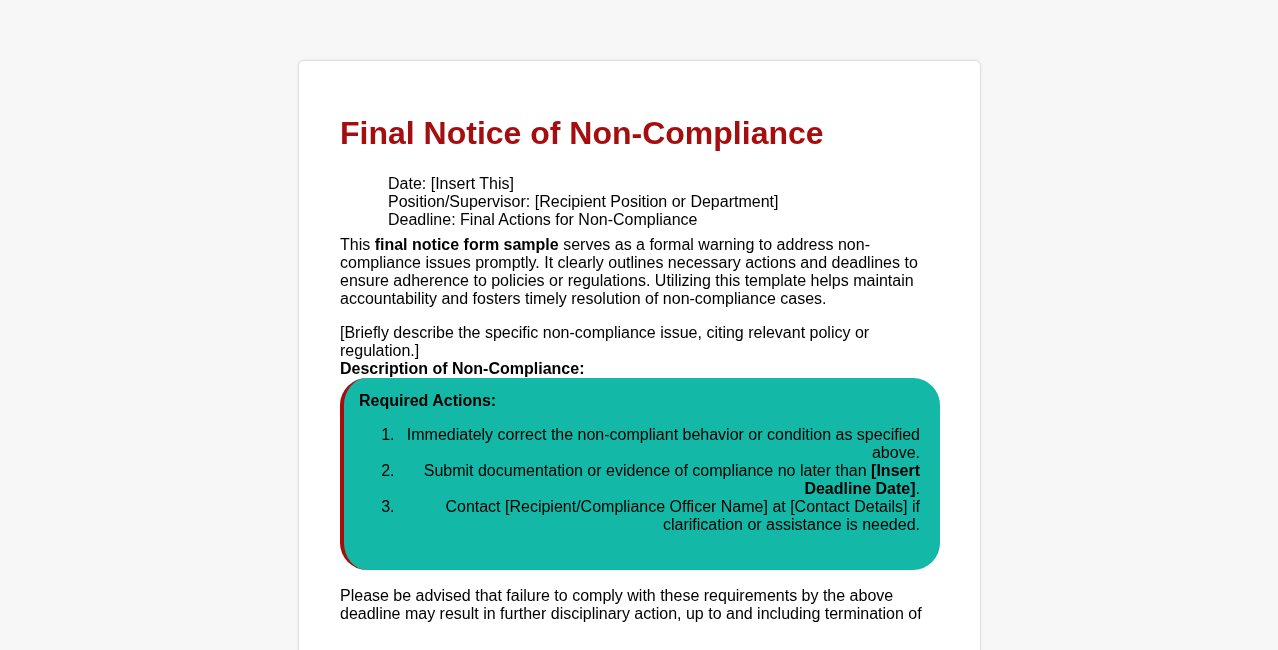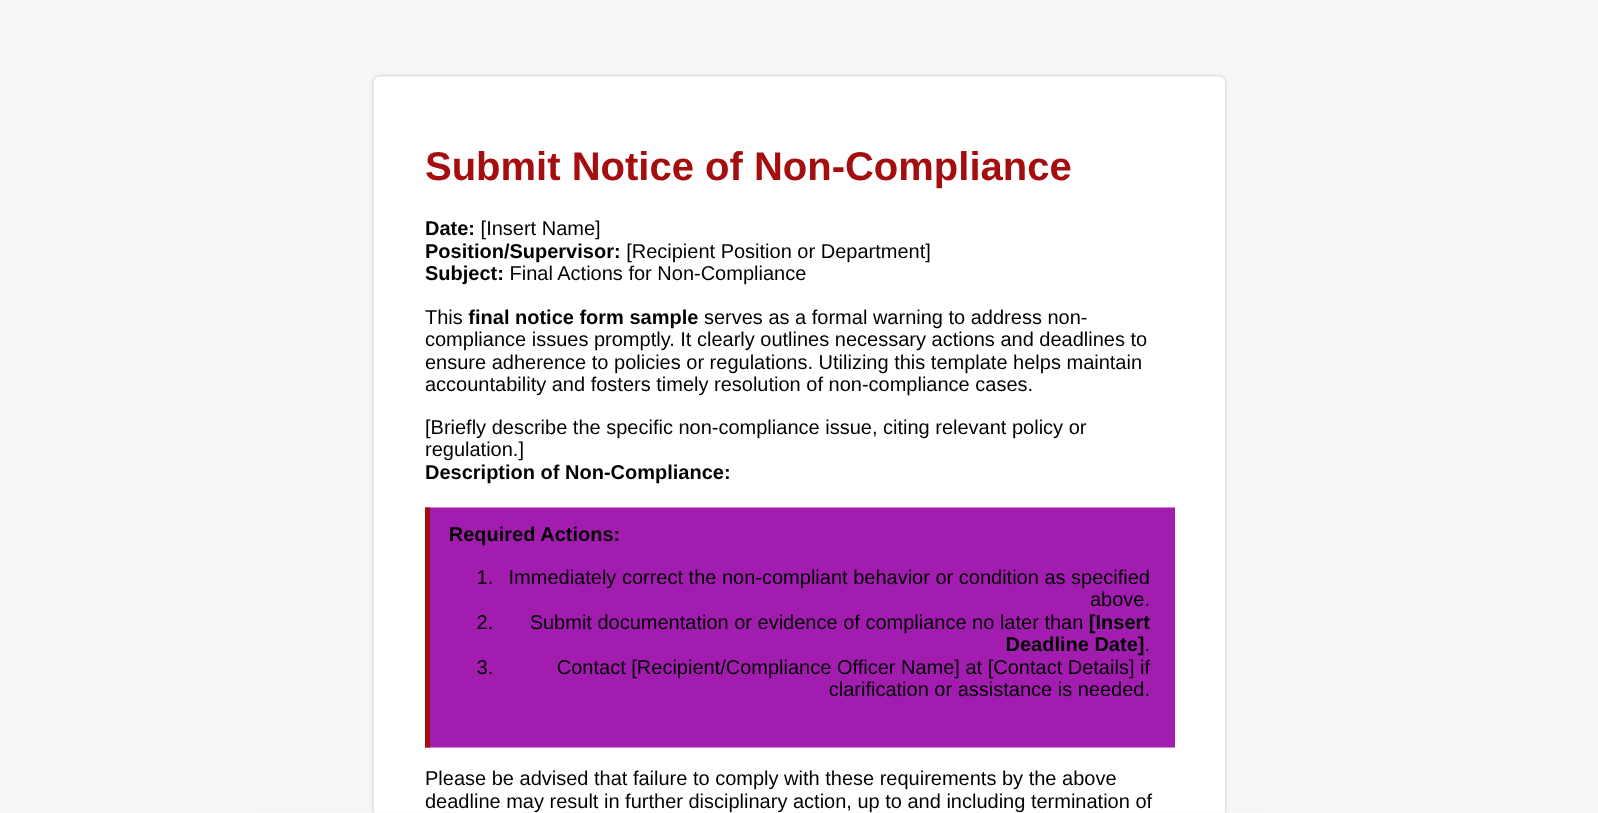--- a/index.html
+++ b/index.html
@@ -31,59 +31,59 @@
       font-size: 32px;
       font-weight: bold;
       color: #a50e0e;
       line-height: 40px;
     }
     .meta {
       margin-top: 22px;
       font-size: 16px;
       line-height: 18px;
     }
-    .meta b { font-weight: bold; }
+    .meta b { font-weight: normal; margin-left: 48px; }
     p {
       margin: 0;
       font-size: 16px;
       line-height: 18px;
     }
-    .intro { margin-top: 17px; }
+    .intro { margin-top: 7px; }
     .desc { margin-top: 16px; }
     .actions {
-      margin-top: 18px;
-      background: #a21caf;
+      background: #14b8a6;
       border-left: 4px solid #a50e0e;
       padding: 14px 20px 22px 15px;
+      border-radius: 27px;
     }
     .actions-title {
       font-weight: bold;
       font-size: 16px;
       line-height: 18px;
       margin: 0 0 16px 0;
     }
     ol {
       margin: 0 0 14px 0;
       padding-left: 40px;
       font-size: 16px;
       line-height: 18px;
     }
     ol li { margin: 0; text-align: right; }
     .closing { margin-top: 17px; }
   </style>
 </head>
 <body>
 
 <div class="card">
-  <h1>Submit Notice of Non-Compliance</h1>
+  <h1>Final Notice of Non-Compliance</h1>
 
   <div class="meta">
-    <div><b>Date:</b> <span>[Insert Name]</span></div>
+    <div><b>Date:</b> <span>[Insert This]</span></div>
     <div><b>Position/Supervisor:</b> <span>[Recipient Position or Department]</span></div>
-    <div><b>Subject:</b> <span>Final Actions for Non-Compliance</span></div>
+    <div><b>Deadline:</b> <span>Final Actions for Non-Compliance</span></div>
   </div>
 
   <p class="intro"><span>This </span><b>final notice form sample</b><span> serves as a formal warning to address non-compliance issues promptly. It clearly outlines necessary actions and deadlines to ensure adherence to policies or regulations. Utilizing this template helps maintain accountability and fosters timely resolution of non-compliance cases.</span></p>
 
   <div class="desc">
     <p>[Briefly describe the specific non-compliance issue, citing relevant policy or regulation.]</p>
     <p><b>Description of Non-Compliance:</b></p>
   </div>
 
   <div class="actions">

